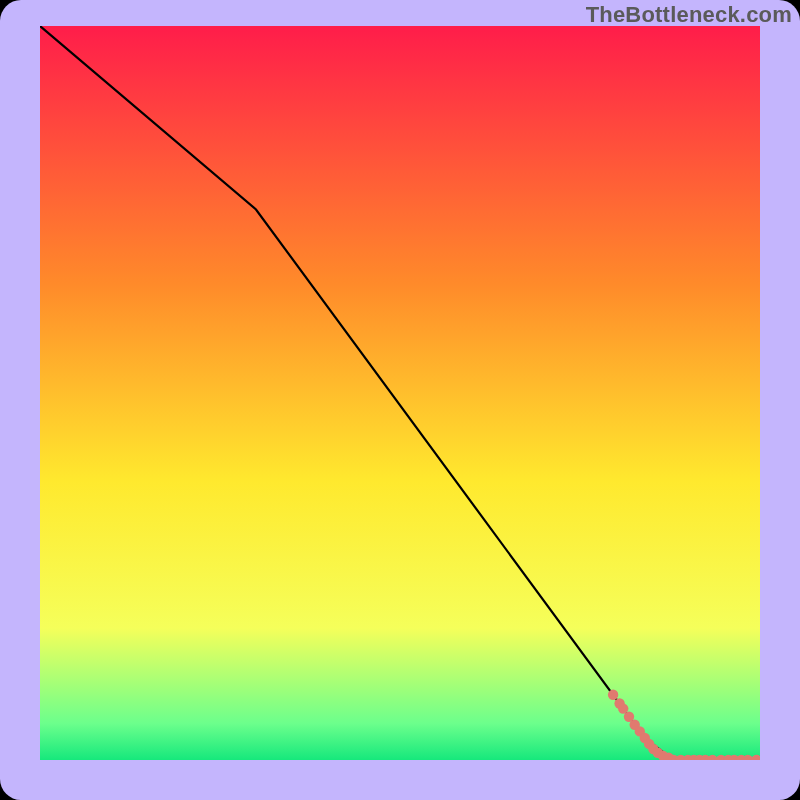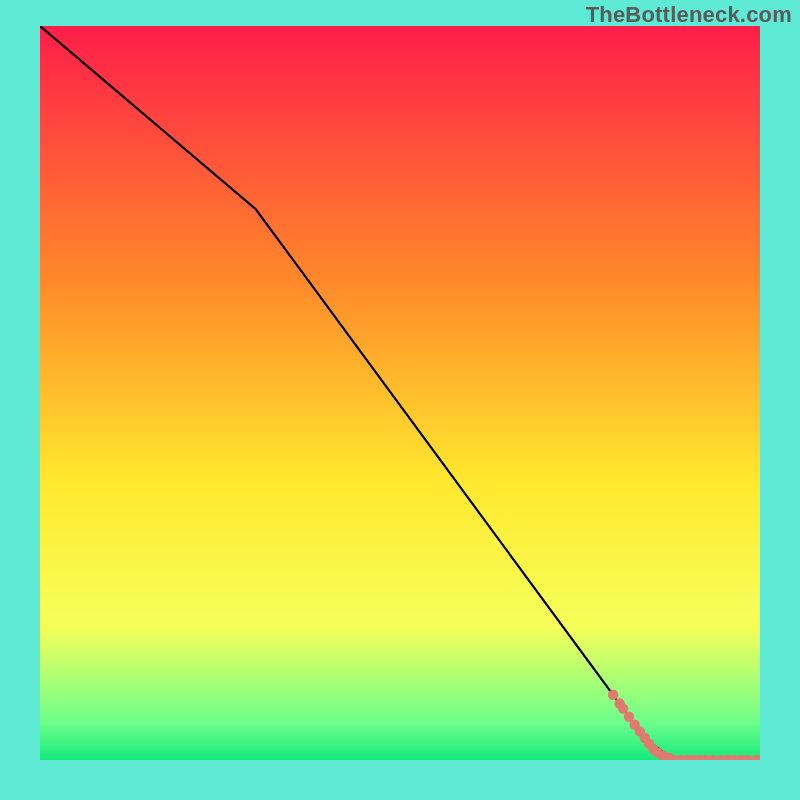--- a/index.html
+++ b/index.html
@@ -8,21 +8,22 @@
     width: 800px;
     height: 800px;
     background: #000;
     font-family: Arial, Helvetica, sans-serif;
     overflow: hidden;
   }
   .frame {
     position: relative;
     width: 800px;
     height: 800px;
-    background: #5eead4;
+    background: #c4b5fd;
+    border-radius: 21px;
   }
   .watermark {
     position: absolute;
     top: 2px;
     right: 8px;
     color: #5a5a5a;
     font-size: 22px;
     font-weight: 600;
     letter-spacing: 0.2px;
     user-select: none;

